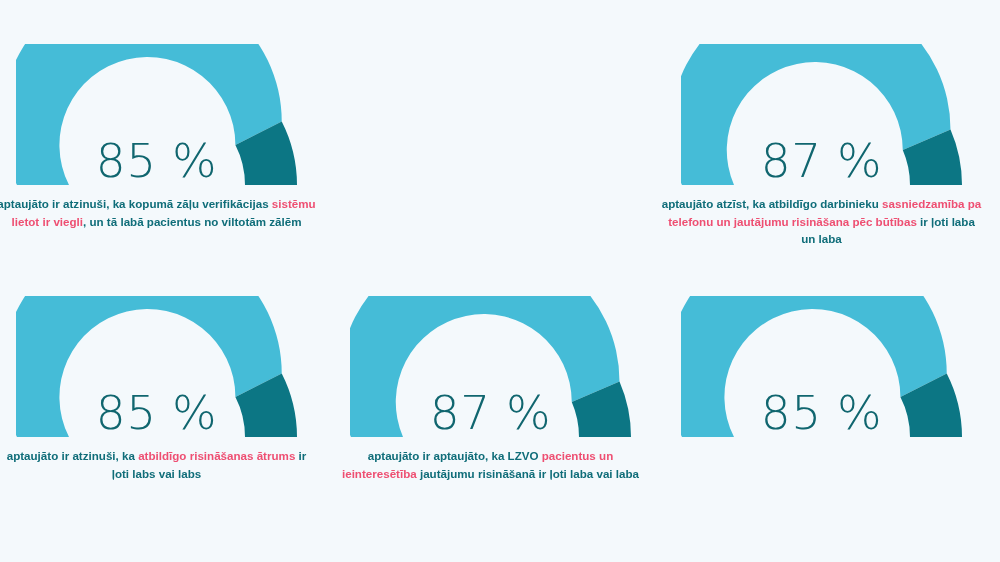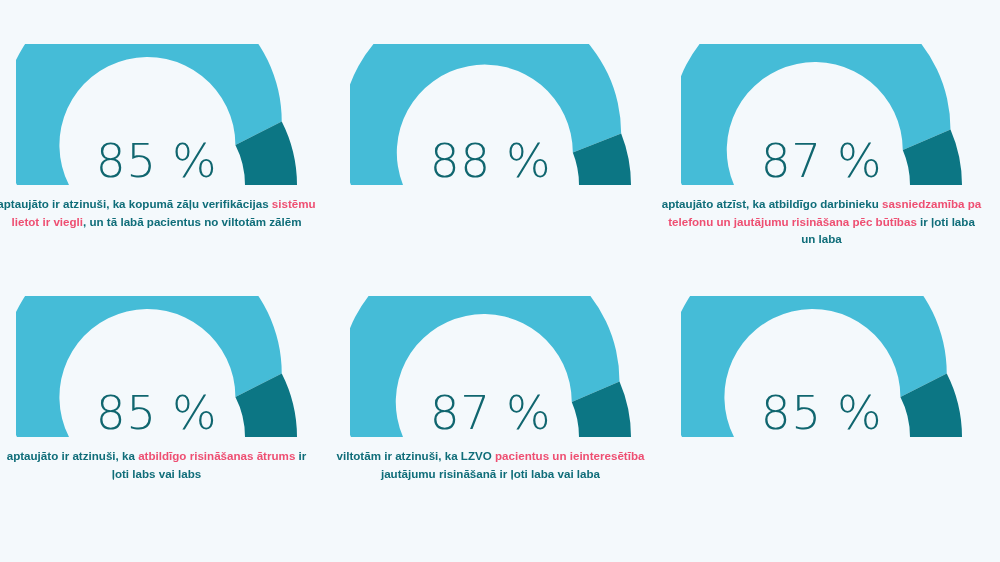--- a/index.html
+++ b/index.html
@@ -74,27 +74,20 @@
       <div class="gauge-wrap">
         <svg class="gauge-svg" viewBox="0 0 282 142">
           <path d="M 1 140.99999999999997 A 140 140 0 1 1 265.7409133863715 77.44133003646346 L 219.4085741285764 101.04883602291989 A 88 88 0 1 0 53 141 Z" fill="#45bcd7"></path>
           <path d="M 265.7409133863715 77.44133003646346 A 140 140 0 0 1 281 141 L 229 141 A 88 88 0 0 0 219.4085741285764 101.04883602291989 Z" fill="#0c7684"></path>
         </svg>
         <div class="gauge-value">85 %</div>
       </div>
       <div class="caption"><span>aptaujāto ir atzinuši, ka kopumā zāļu verifikācijas </span><span class="hl">sistēmu lietot ir viegli</span><span>, un tā labā pacientus no viltotām zālēm</span></div>
     </div>
     <div class="gauge-card row1 col2">
-      <div class="gauge-wrap">
-        <svg class="gauge-svg" viewBox="0 0 282 142">
-          <path d="M 1 140.99999999999997 A 140 140 0 1 1 271.16870802435517 89.46256262414508 L 222.8203307581661 108.60503936374833 A 88 88 0 1 0 53 141 Z" fill="#45bcd7"></path>
-          <path d="M 271.16870802435517 89.46256262414508 A 140 140 0 0 1 281 141 L 229 141 A 88 88 0 0 0 222.8203307581661 108.60503936374833 Z" fill="#0c7684"></path>
-        </svg>
-        <div class="gauge-value">88 %</div>
-      </div>
     </div>
     <div class="gauge-card row1 col3">
       <div class="gauge-wrap">
         <svg class="gauge-svg" viewBox="0 0 282 142">
           <path d="M 1 140.99999999999997 A 140 140 0 1 1 269.48564759575737 85.39929531113073 L 221.76240706019036 106.05098562413932 A 88 88 0 1 0 53 141 Z" fill="#45bcd7"></path>
           <path d="M 269.48564759575737 85.39929531113073 A 140 140 0 0 1 281 141 L 229 141 A 88 88 0 0 0 221.76240706019036 106.05098562413932 Z" fill="#0c7684"></path>
         </svg>
         <div class="gauge-value">87 %</div>
       </div>
       <div class="caption"><span>aptaujāto atzīst, ka atbildīgo darbinieku </span><span class="hl">sasniedzamība pa telefonu un jautājumu risināšana pēc būtības</span><span> ir ļoti laba un laba</span></div>
@@ -110,21 +103,21 @@
       <div class="caption"><span>aptaujāto ir atzinuši, ka </span><span class="hl">atbildīgo risināšanas ātrums</span><span> ir ļoti labs vai labs</span></div>
     </div>
     <div class="gauge-card row2 col2">
       <div class="gauge-wrap">
         <svg class="gauge-svg" viewBox="0 0 282 142">
           <path d="M 1 140.99999999999997 A 140 140 0 1 1 269.48564759575737 85.39929531113073 L 221.76240706019036 106.05098562413932 A 88 88 0 1 0 53 141 Z" fill="#45bcd7"></path>
           <path d="M 269.48564759575737 85.39929531113073 A 140 140 0 0 1 281 141 L 229 141 A 88 88 0 0 0 221.76240706019036 106.05098562413932 Z" fill="#0c7684"></path>
         </svg>
         <div class="gauge-value">87 %</div>
       </div>
-      <div class="caption"><span>viltotām ir atzinuši, ka LZVO </span><span class="hl">pacientus un ieinteresētība</span><span> jautājumu risināšanā ir ļoti laba vai laba</span></div>
+      <div class="caption"><span>aptaujāto ir aptaujāto, ka LZVO </span><span class="hl">pacientus un ieinteresētība</span><span> jautājumu risināšanā ir ļoti laba vai laba</span></div>
     </div>
     <div class="gauge-card row2 col3">
       <div class="gauge-wrap">
         <svg class="gauge-svg" viewBox="0 0 282 142">
           <path d="M 1 140.99999999999997 A 140 140 0 1 1 265.7409133863715 77.44133003646346 L 219.4085741285764 101.04883602291989 A 88 88 0 1 0 53 141 Z" fill="#45bcd7"></path>
           <path d="M 265.7409133863715 77.44133003646346 A 140 140 0 0 1 281 141 L 229 141 A 88 88 0 0 0 219.4085741285764 101.04883602291989 Z" fill="#0c7684"></path>
         </svg>
         <div class="gauge-value">85 %</div>
       </div>
     </div>

